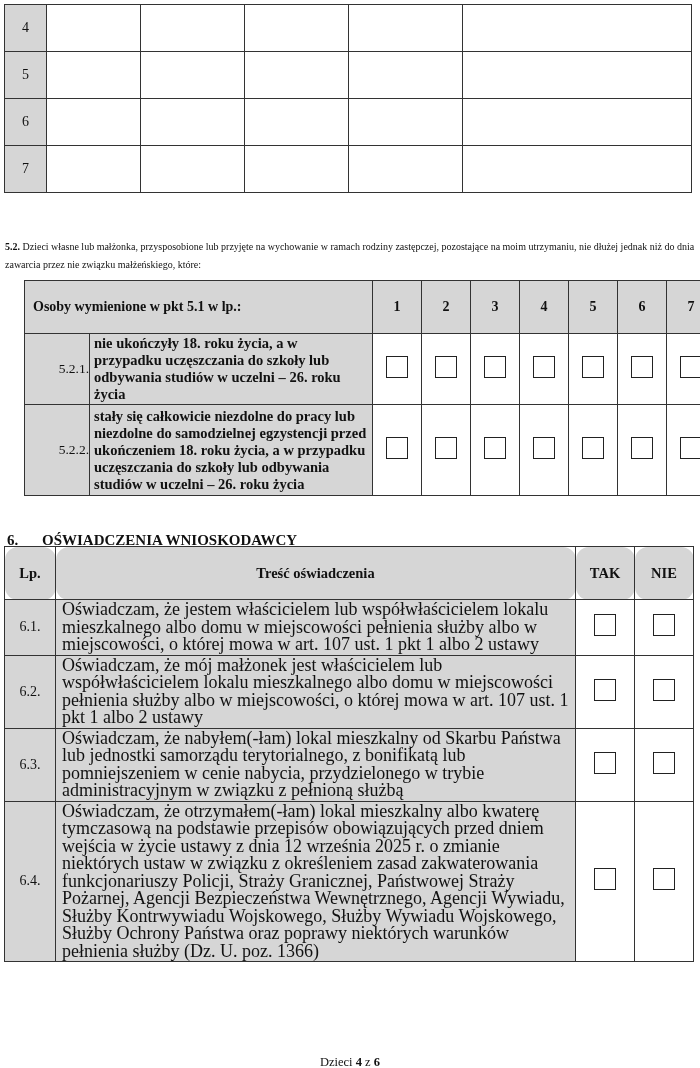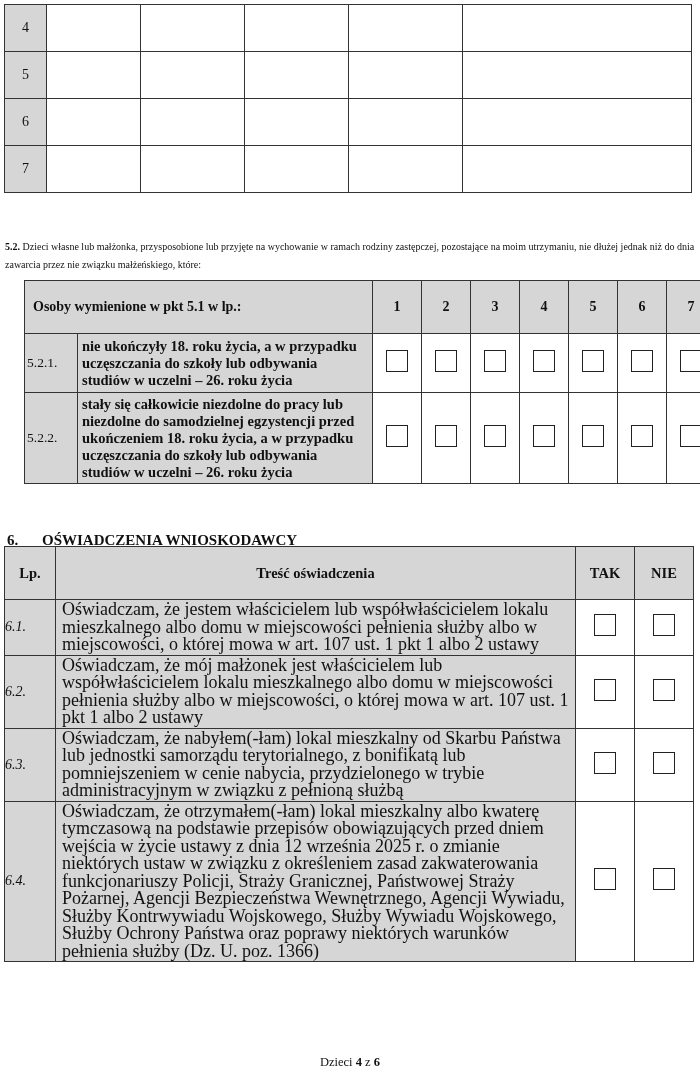--- a/index.html
+++ b/index.html
@@ -9,30 +9,30 @@
   td, th { border:1.3px solid #333; padding:0; }
   .gray { background:#d6d6d6; }
   .cb { display:inline-block; width:22px; height:22px; border:1.6px solid #222; background:#fff; box-sizing:border-box; }
   .t1 { left:4px; top:4px; width:688px; }
   .t1 td { height:46px; }
   .t1 td.num { width:41px; text-align:center; font-size:14px; }
   .para52 { position:absolute; left:5px; top:213px; width:690px; font-size:10px; line-height:18px;margin-top:25px; }
   .t2 { left:4px; top:280px; width:692px;margin-left:20px; }
   .t2 th { height:52px; font-size:14px; font-weight:bold; }
   .t2 th.hdr { text-align:left; padding-left:8px; }
-  .t2 td.lp { width:50px; font-size:13.5px; padding-left:2px; }
+  .t2 td.lp { width:50px; font-size:13.5px; padding-left:14px;text-align:right; }
   .t2 td.txt { font-size:14.5px; line-height:17px; padding:1px 4px;font-weight:bold; }
   .t2 td.c { width:48px; text-align:center; background:#fff; }
   .t2 tr.r1 td { height:56px; }
   .t2 tr.r2 td { height:88px; }
   .h6 { position:absolute; left:7px; top:519px; font-size:15px; font-weight:bold;margin-top:13px; }
   .h6 .n { display:inline-block; width:35px; }
   .t3 { left:4px; top:546px; width:690px; }
-  .t3 th { height:52px; font-size:14.5px; font-weight:bold; }
-  .t3 td.lp { width:50px; text-align:left; font-size:14px;font-style:italic; }
+  .t3 th { height:52px; font-size:14.5px; font-weight:bold;border-radius:13px; }
+  .t3 td.lp { width:50px; text-align:center; font-size:14px; }
   .t3 td.txt { font-size:18px; line-height:17.5px; padding:1px 6px; }
   .t3 td.c { width:58px; text-align:center; background:#fff; }
   .footer { position:absolute; left:0; width:700px; top:1055px; text-align:center; font-size:12.5px; }
 </style>
 </head>
 <body>
 
 <table class="t1">
   <tbody>
     <tr>

